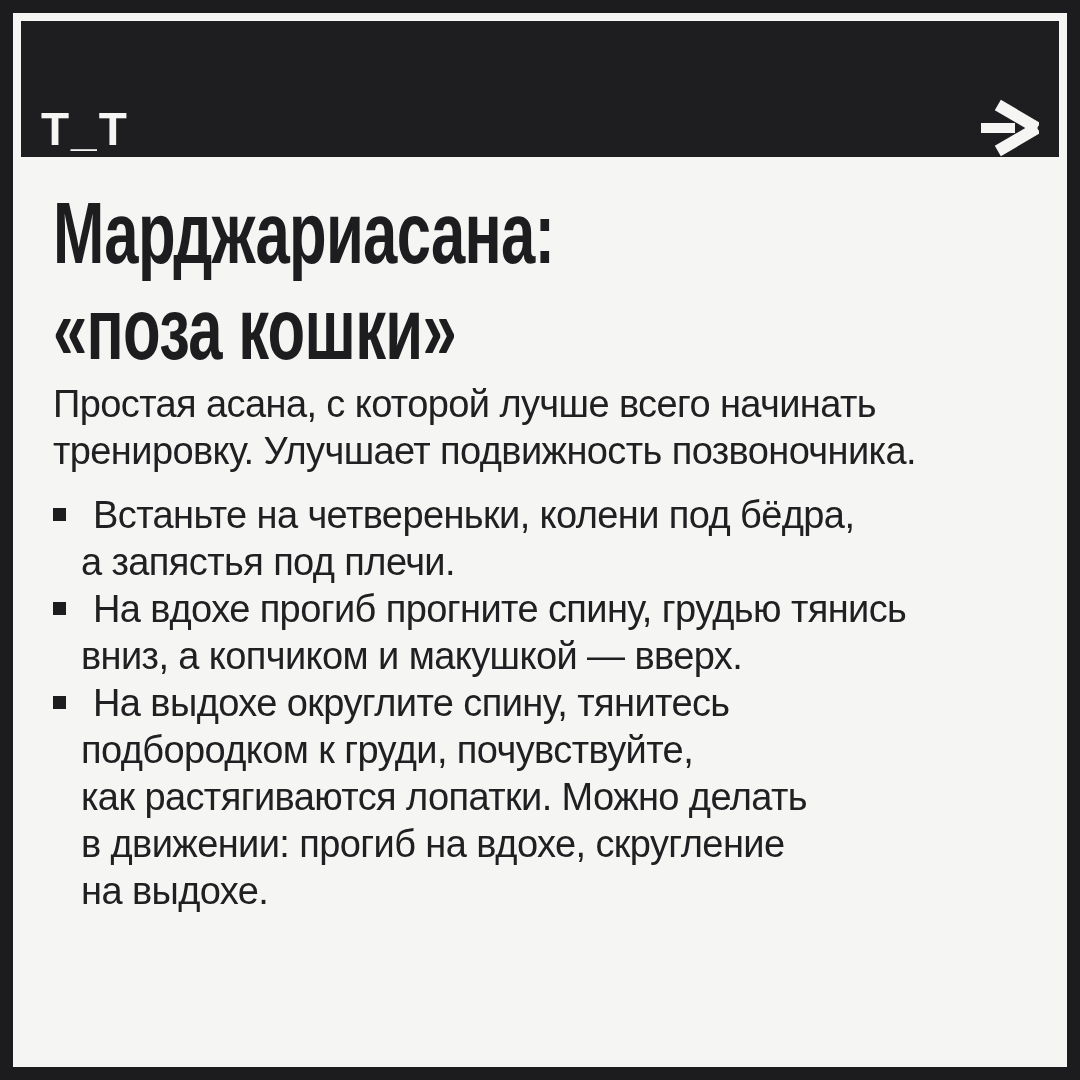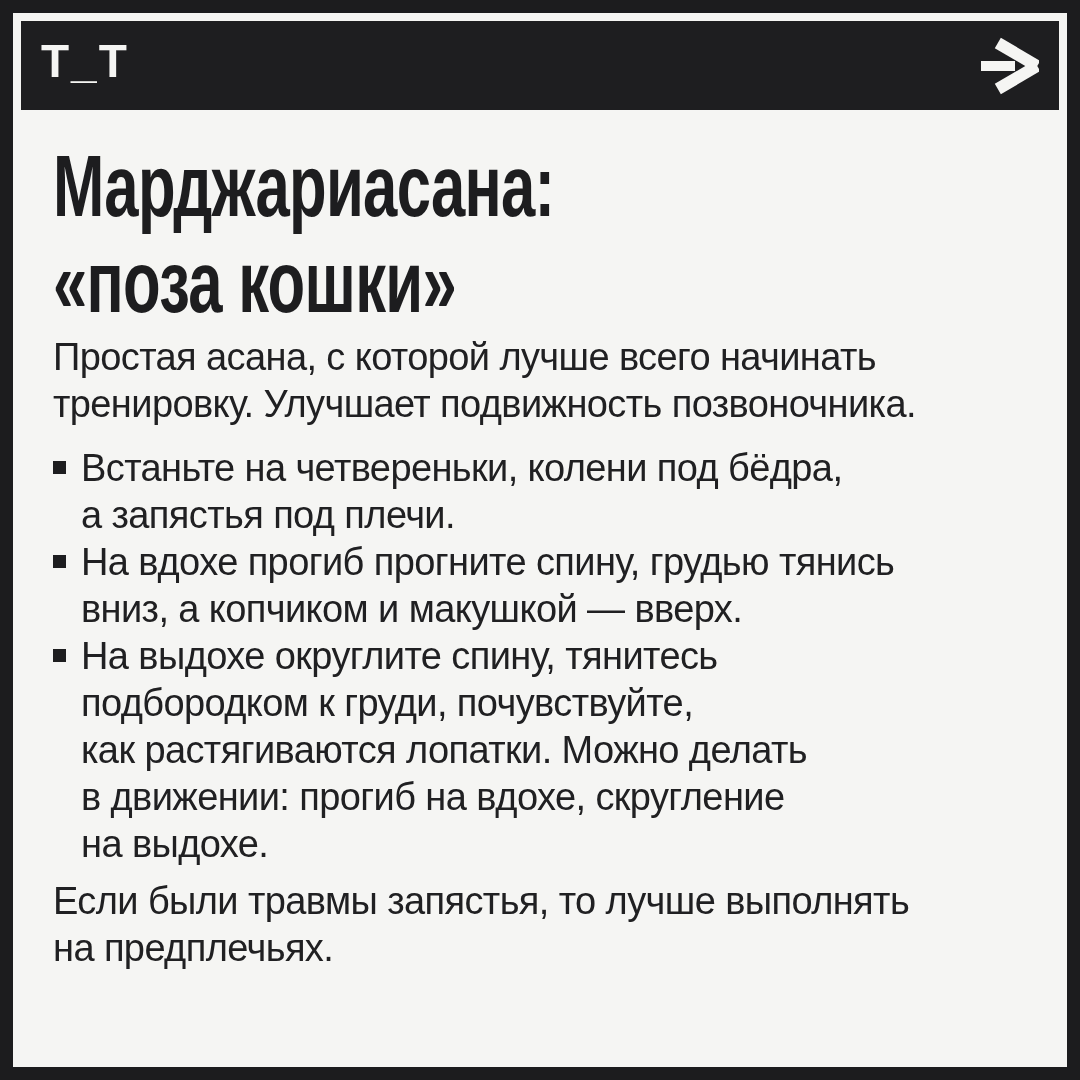--- a/index.html
+++ b/index.html
@@ -7,37 +7,37 @@
     width:1080px;height:1080px;position:relative;
     background:#1c1c1e;
     font-family:"Liberation Sans", sans-serif;
     overflow:hidden;
   }
   .card{
     position:absolute;left:13px;top:13px;width:1054px;height:1054px;
     background:#f5f5f3;
   }
   .topbar{
-    margin:8px 8px 0 8px;height:89px;background:#1e1e20;
-    display:flex;align-items:center;justify-content:space-between;
+    margin:8px 8px 0 8px;height:136px;background:#1e1e20;
+    display:flex;align-items:flex-end;justify-content:space-between;
     padding:0 20px 0 20px;box-sizing:border-box;
   }
   .logo{
     color:#f5f5f3;font-size:46px;font-weight:700;line-height:1;
     letter-spacing:2px;position:relative;top:-5px;
   }
   .arrow{width:60px;height:58px;display:block;}
   .title{
     margin:28px 0 0 40px;font-size:88px;line-height:96px;font-weight:800;
     color:#1d1d1f;letter-spacing:-1px;white-space:pre-line;
     transform:scaleX(0.70);transform-origin:0 0;width:1000px;
   }
   .body-text{
     font-size:38px;line-height:47px;color:#202022;
-    letter-spacing:-0.6px;white-space:pre-line;
+    letter-spacing:-0.6px;white-space:pre-line;margin-left:12px;
   }
   .intro{margin:4px 20px 0 40px;}
   .steps{list-style:none;margin:17px 20px 0 40px;padding:0;}
   .steps li{position:relative;padding-left:28px;}
   .sq{
     position:absolute;left:0;top:16px;width:13px;height:13px;
     background:#1d1d1f;display:block;
   }
   .note{margin:10px 20px 0 40px;}
 </style>
@@ -77,16 +77,14 @@
     <li>
       <span class="sq"></span>
       <span class="body-text">На выдохе округлите спину, тянитесь
 подбородком к груди, почувствуйте,
 как растягиваются лопатки. Можно делать
 в движении: прогиб на вдохе, скругление
 на выдохе.</span>
     </li>
   </ul>
 
-  <p class="body-text note">Если были травмы запястья, то лучше выполнять
-на предплечьях.</p>
 
 </div>
 
 </body></html>

